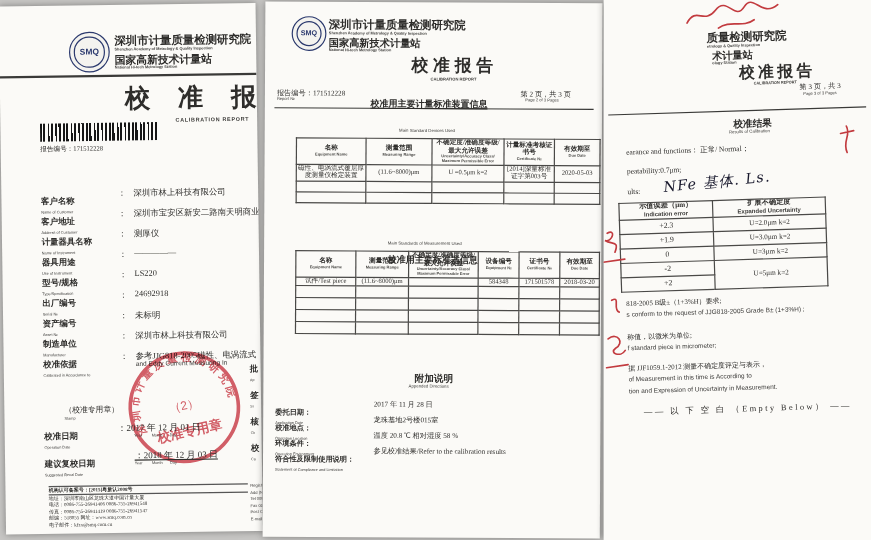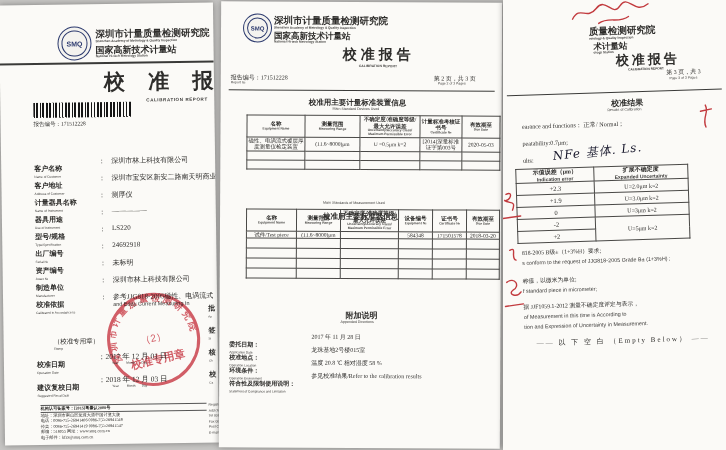--- a/index.html
+++ b/index.html
@@ -131,21 +131,21 @@
       <span class="cnb" style="font-size:7px;">校准日期</span>
       <div class="en" style="font-size:3.2px;">Operation Date</div>
     </div>
     <div class="abs nw" style="left:94px;top:348px;font-size:7.5px;">：2017 年  12 月 01 日</div>
     <div class="abs nw en" style="left:108px;top:357px;font-size:3.2px;white-space:pre;">Year         Month       Day</div>
 
     <div class="abs" style="left:33px;top:371px;">
       <span class="cnb" style="font-size:7px;">建议复校日期</span>
       <div class="en" style="font-size:3.2px;">Suggested Recal Date</div>
     </div>
-    <div class="abs nw" style="left:94px;top:371px;font-size:7.5px;">：2018 年  12 月 03 日</div>
+    <div class="abs nw" style="left:108px;top:371px;font-size:7.5px;text-decoration:underline;">：2018 年  12 月 03 日</div>
     <div class="abs nw en" style="left:108px;top:380px;font-size:3.2px;white-space:pre;">Year         Month       Day</div>
 
     <div>
       <div class="abs" style="left:205px;top:294px;">
         <span class="cnb" style="font-size:7px;">批</span>
         <div class="en" style="font-size:3px;">Ap</div>
       </div>
       <div class="abs" style="left:205px;top:316px;">
         <span class="cnb" style="font-size:7px;">签</span>
         <div class="en" style="font-size:3px;">Si</div>
@@ -190,21 +190,21 @@
 
     <div class="abs nw" style="left:122px;top:44px;font-size:14px;letter-spacing:4px;font-weight:bold;">校准报告</div>
     <div class="abs en nw" style="left:138px;top:62px;font-size:3.4px;font-weight:bold;">CALIBRATION REPORT</div>
 
     <div class="abs nw" style="left:10px;top:72px;font-size:6px;">报告编号：171512228</div>
     <div class="abs en nw" style="left:10px;top:79px;font-size:3.4px;">Report №</div>
     <div class="abs nw" style="left:213px;top:72px;font-size:6px;">第 2 页，共 3 页</div>
     <div class="abs en nw" style="left:217px;top:79px;font-size:3.4px;">Page 2 of 3 Pages</div>
     <div class="rule" style="left:8px;top:88px;width:266px;height:1px;"></div>
 
-    <div class="abs cnb nw" style="left:88px;top:96px;font-size:7.5px;">校准用主要计量标准装置信息</div>
+    <div class="abs cnb nw" style="left:88px;top:80px;font-size:7.5px;text-decoration:underline;">校准用主要计量标准装置信息</div>
     <div class="abs en nw" style="left:112px;top:105px;font-size:3.6px;">Main Standard Devices Used</div>
 
     <table class="abs" style="left:26px;top:113px;width:253px;">
       <colgroup>
           <col style="width:58px">
           <col style="width:55px">
           <col style="width:60px">
           <col style="width:42px">
           <col style="width:38px">
         </colgroup>

